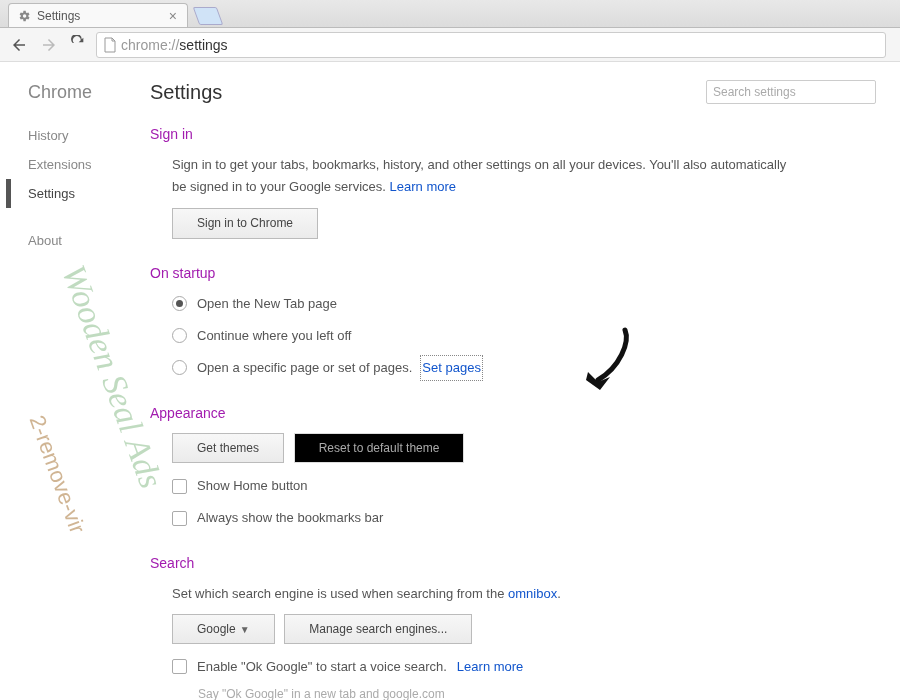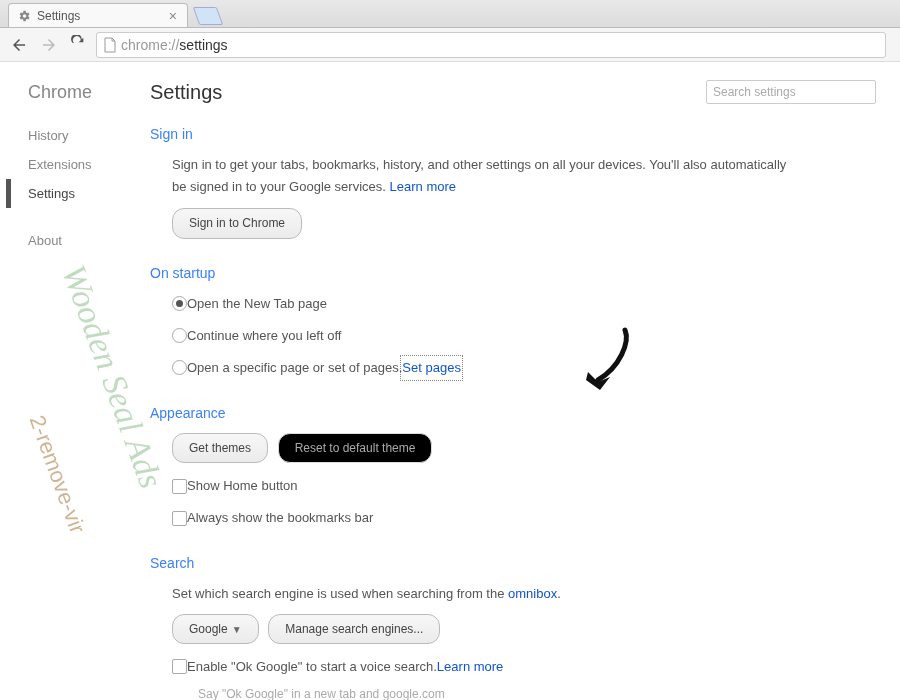--- a/index.html
+++ b/index.html
@@ -135,47 +135,48 @@
       border: 1px solid #ccc;
       border-radius: 2px;
       padding: 0 6px;
       font-size: 12px;
       color: #1d4ed8;
     }
     .search-settings::placeholder { color: #aaa; }
     .section { margin-bottom: 26px; }
     .section-title {
       font-size: 14px;
-      color: #3b82f6;
+      color: #a21caf;
       margin-bottom: 12px;
     }
     .section-body {
       padding-left: 22px;
       font-size: 13px;
       color: #555;
       line-height: 1.7;
     }
     .btn {
       display: inline-block;
       background: linear-gradient(to bottom, #f7f7f7, #ebebeb);
       border: 1px solid #bbb;
-      border-radius: 12px;
-      padding: 4px 16px;
+      border-radius: 0;
+      padding: 4px 24px;
       font-size: 12px;
       color: #444;
       cursor: pointer;
       margin-right: 6px;
     }
     .btn.disabled { color: #aaa; border-color: #ddd; background: #000000; cursor: default; }
     .btn .caret { font-size: 10px; margin-left: 4px; color: #666; }
     .link { color: #1155cc; cursor: pointer; }
     .link.boxed { outline: 1px dotted #888; outline-offset: 1px; }
     .radio-row, .check-row {
       display: flex;
       align-items: center;
+      gap: 10px;
       margin-bottom: 10px;
     }
     .radio, .checkbox {
       width: 15px; height: 15px;
       border: 1px solid #aaa;
       background: #fff;
     }
     .radio { border-radius: 50%; display: flex; align-items:center; justify-content:center; }
     .radio.checked::after { content:""; width:7px; height:7px; border-radius:50%; background:#555; }
     .checkbox { border-radius: 2px; }

